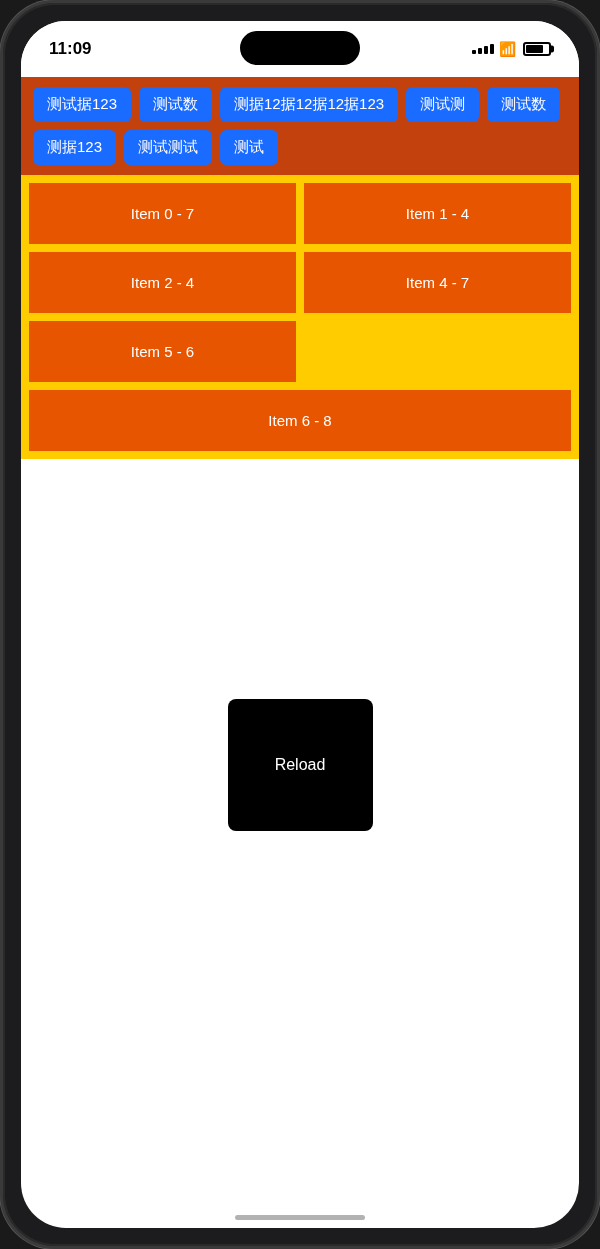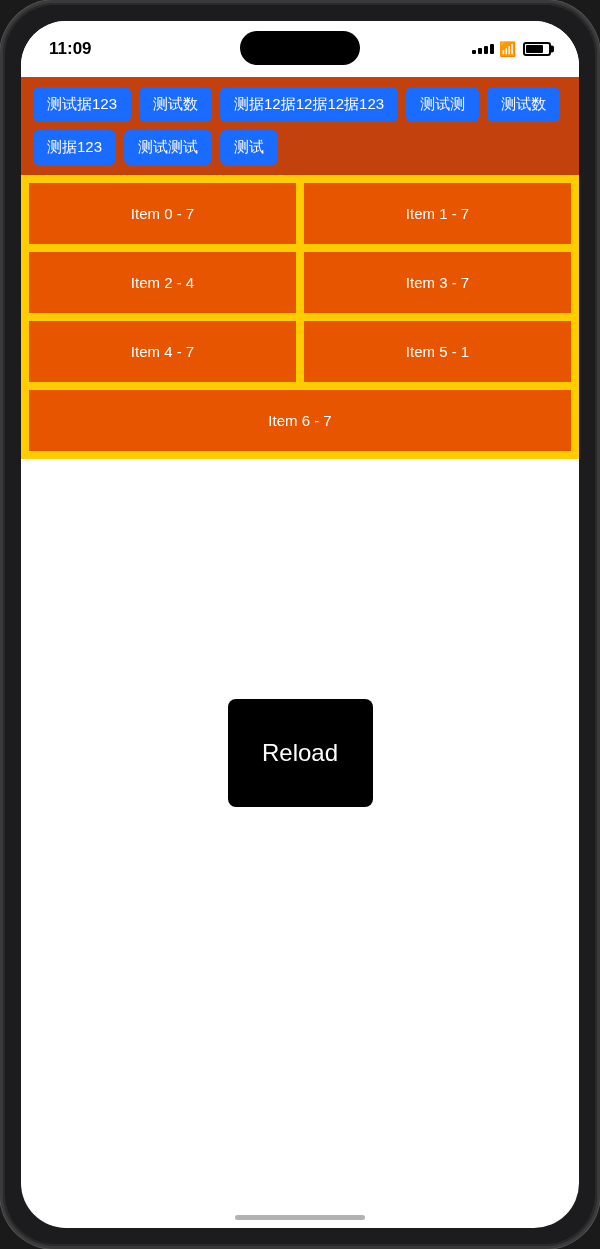--- a/index.html
+++ b/index.html
@@ -186,26 +186,26 @@
       display: flex;
       justify-content: center;
       align-items: center;
       padding: 40px 0 60px;
     }
 
     .reload-button {
       background: #000;
       color: #fff;
       width: 145px;
-      height: 108px;
+      height: 132px;
       border-radius: 8px;
       display: flex;
       align-items: center;
       justify-content: center;
-      font-size: 24px;
+      font-size: 16px;
       cursor: pointer;
       border: none;
     }
 
     
     .home-indicator {
       position: absolute;
       bottom: 8px;
       left: 50%;
       transform: translateX(-50%);
@@ -254,26 +254,25 @@
         <span class="tag-chip">测试测</span>
         <span class="tag-chip">测试数</span>
         <span class="tag-chip">测据123</span>
         <span class="tag-chip">测试测试</span>
         <span class="tag-chip">测试</span>
       </div>
 
       <div class="grid-section">
         <div class="grid-container">
           <div class="grid-item">Item 0 - 7</div>
-          <div class="grid-item">Item 1 - 7</div>
+          <div class="grid-item">Item 1 - 4</div>
           <div class="grid-item">Item 2 - 4</div>
-          <div class="grid-item">Item 3 - 7</div>
           <div class="grid-item">Item 4 - 7</div>
-          <div class="grid-item">Item 5 - 1</div>
-          <div class="grid-item full-width">Item 6 - 7</div>
+          <div class="grid-item">Item 5 - 6</div>
+          <div class="grid-item full-width">Item 6 - 8</div>
         </div>
       </div>
 
       <div class="white-space"></div>
 
       <div class="reload-area">
         <button class="reload-button">Reload</button>
       </div>
 
       <div class="bottom-white"></div>

